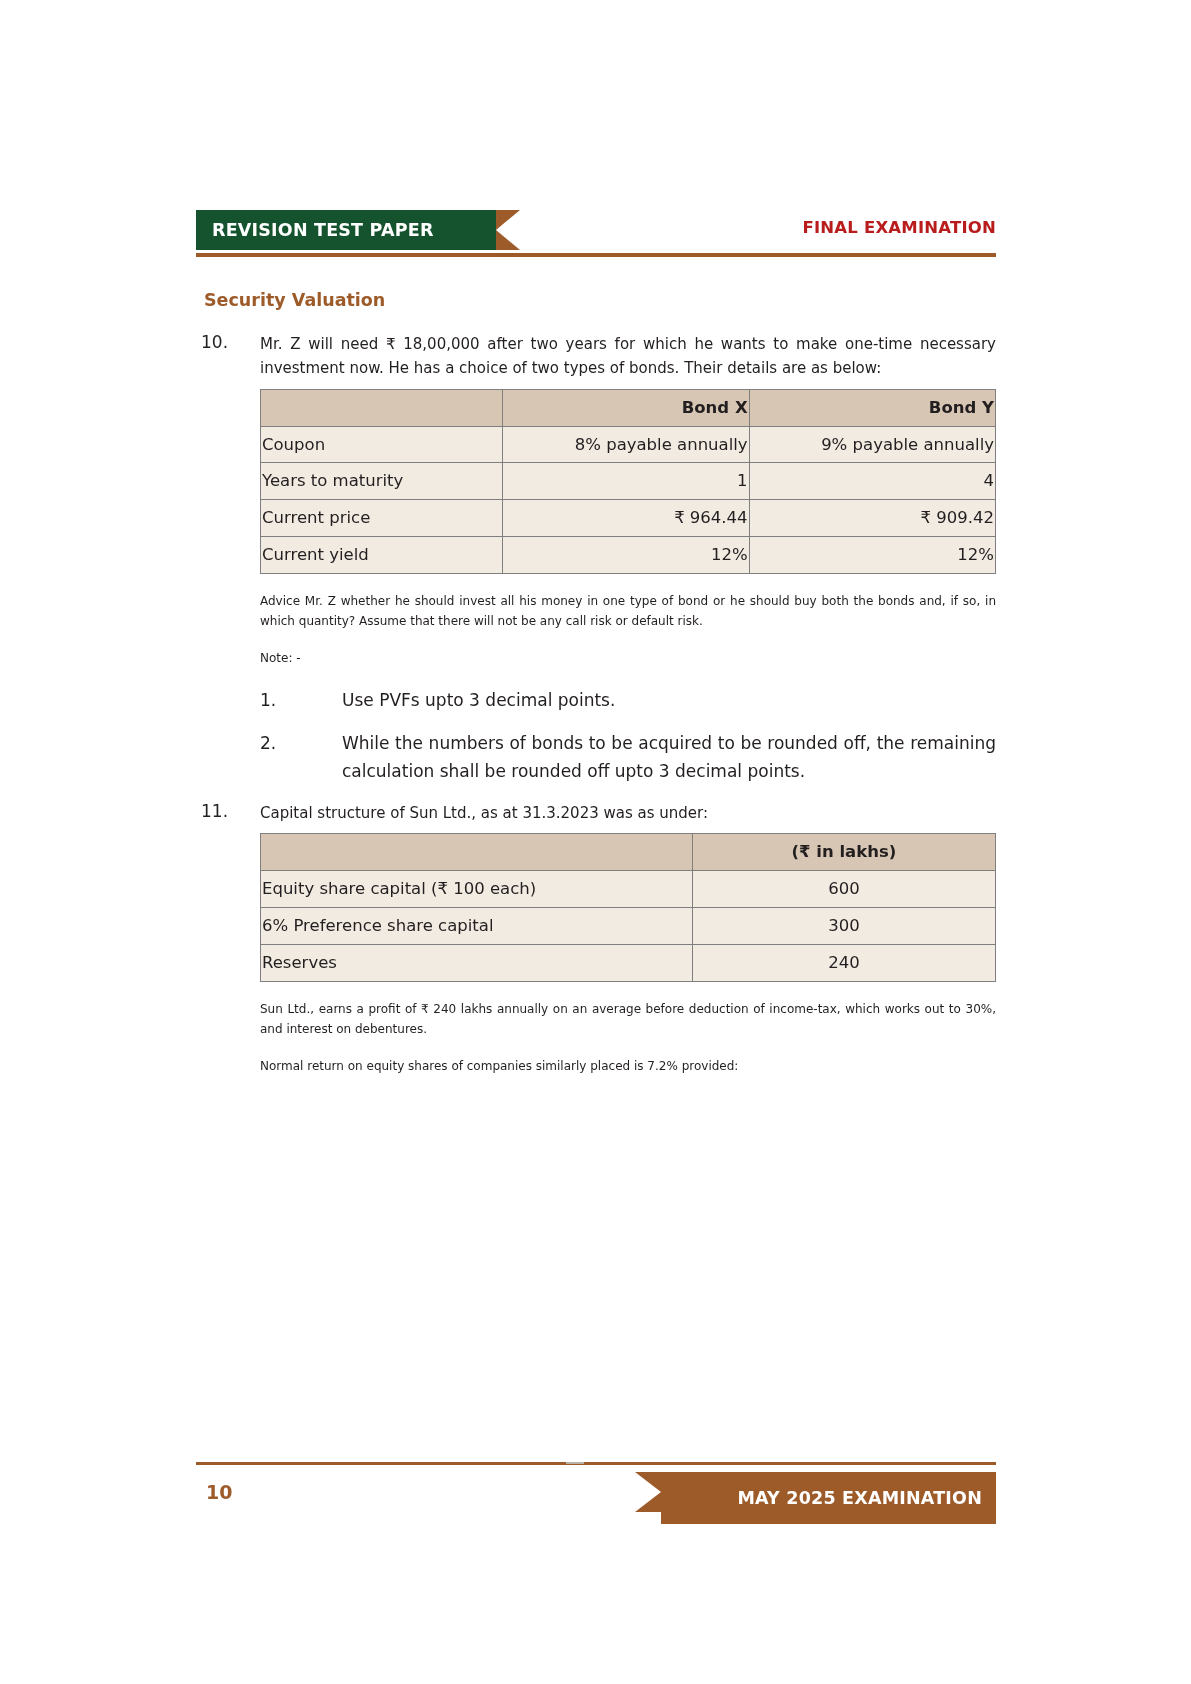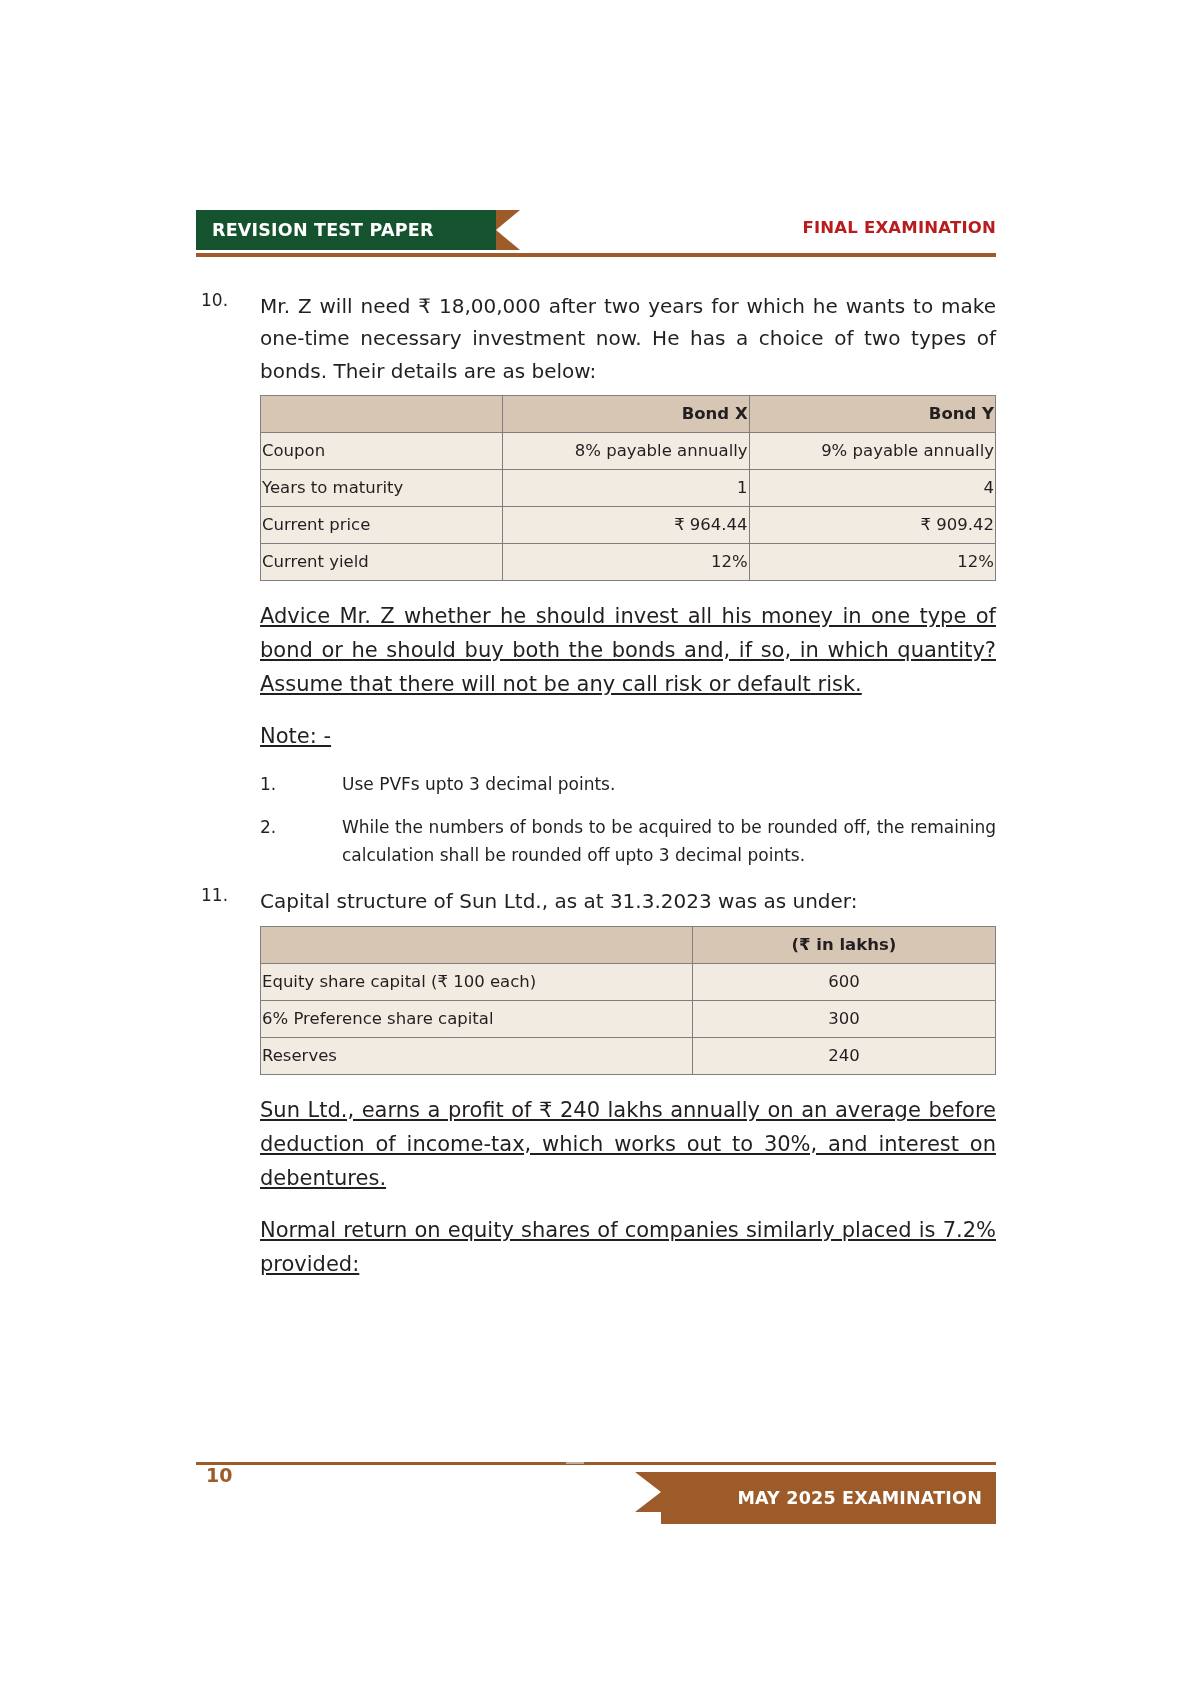--- a/index.html
+++ b/index.html
@@ -99,30 +99,29 @@
   .qnum {
     width: 64px;
     flex: 0 0 64px;
     font-size: 17px;
     text-align: left;
     padding-left: 5px;
     box-sizing: border-box;
   }
   .qbody {
     flex: 1;
-    font-size: 20px;
+    font-size: 15px;
     line-height: 1.62;
     text-align: justify;
   }
   .para {
-    font-size: 21px;
+    font-size: 12px;
     line-height: 1.62;
     text-align: justify;
     margin: 0 0 18px 0;
-    text-decoration: underline;
   }
   .indent {
     margin-left: 64px;
   }
 
   .notes-list {
     margin-left: 64px;
   }
   .note-item {
     display: flex;
@@ -176,21 +175,21 @@
     position: absolute;
     left: 0;
     top: 0;
     width: 800px;
     height: 3px;
     background: #9e5b2a;
   }
   .page-number {
     position: absolute;
     left: 10px;
-    top: 2px;
+    top: 19px;
     font-weight: bold;
     font-size: 19px;
     color: #9e5b2a;
   }
   .footer-banner {
     position: absolute;
     right: 0;
     top: 10px;
     height: 52px;
     width: 335px;
@@ -231,20 +230,21 @@
 <div class="page">
 
   <div class="header">
     <div class="header-banner">REVISION TEST PAPER</div>
     <div class="header-right">FINAL EXAMINATION</div>
     <div class="header-rule"></div>
   </div>
 
   <div class="content">
 
+    <div class="section-title">Security Valuation</div>
 
     <div class="qblock">
       <div class="qnum">10.</div>
       <div class="qbody">Mr. Z will need ₹ 18,00,000 after two years for which he wants to make one-time necessary investment now. He has a choice of two types of bonds. Their details are as below:</div>
     </div>
 
     <table class="t1">
       <tbody>
           <tr>
         <th class="lbl"></th>

